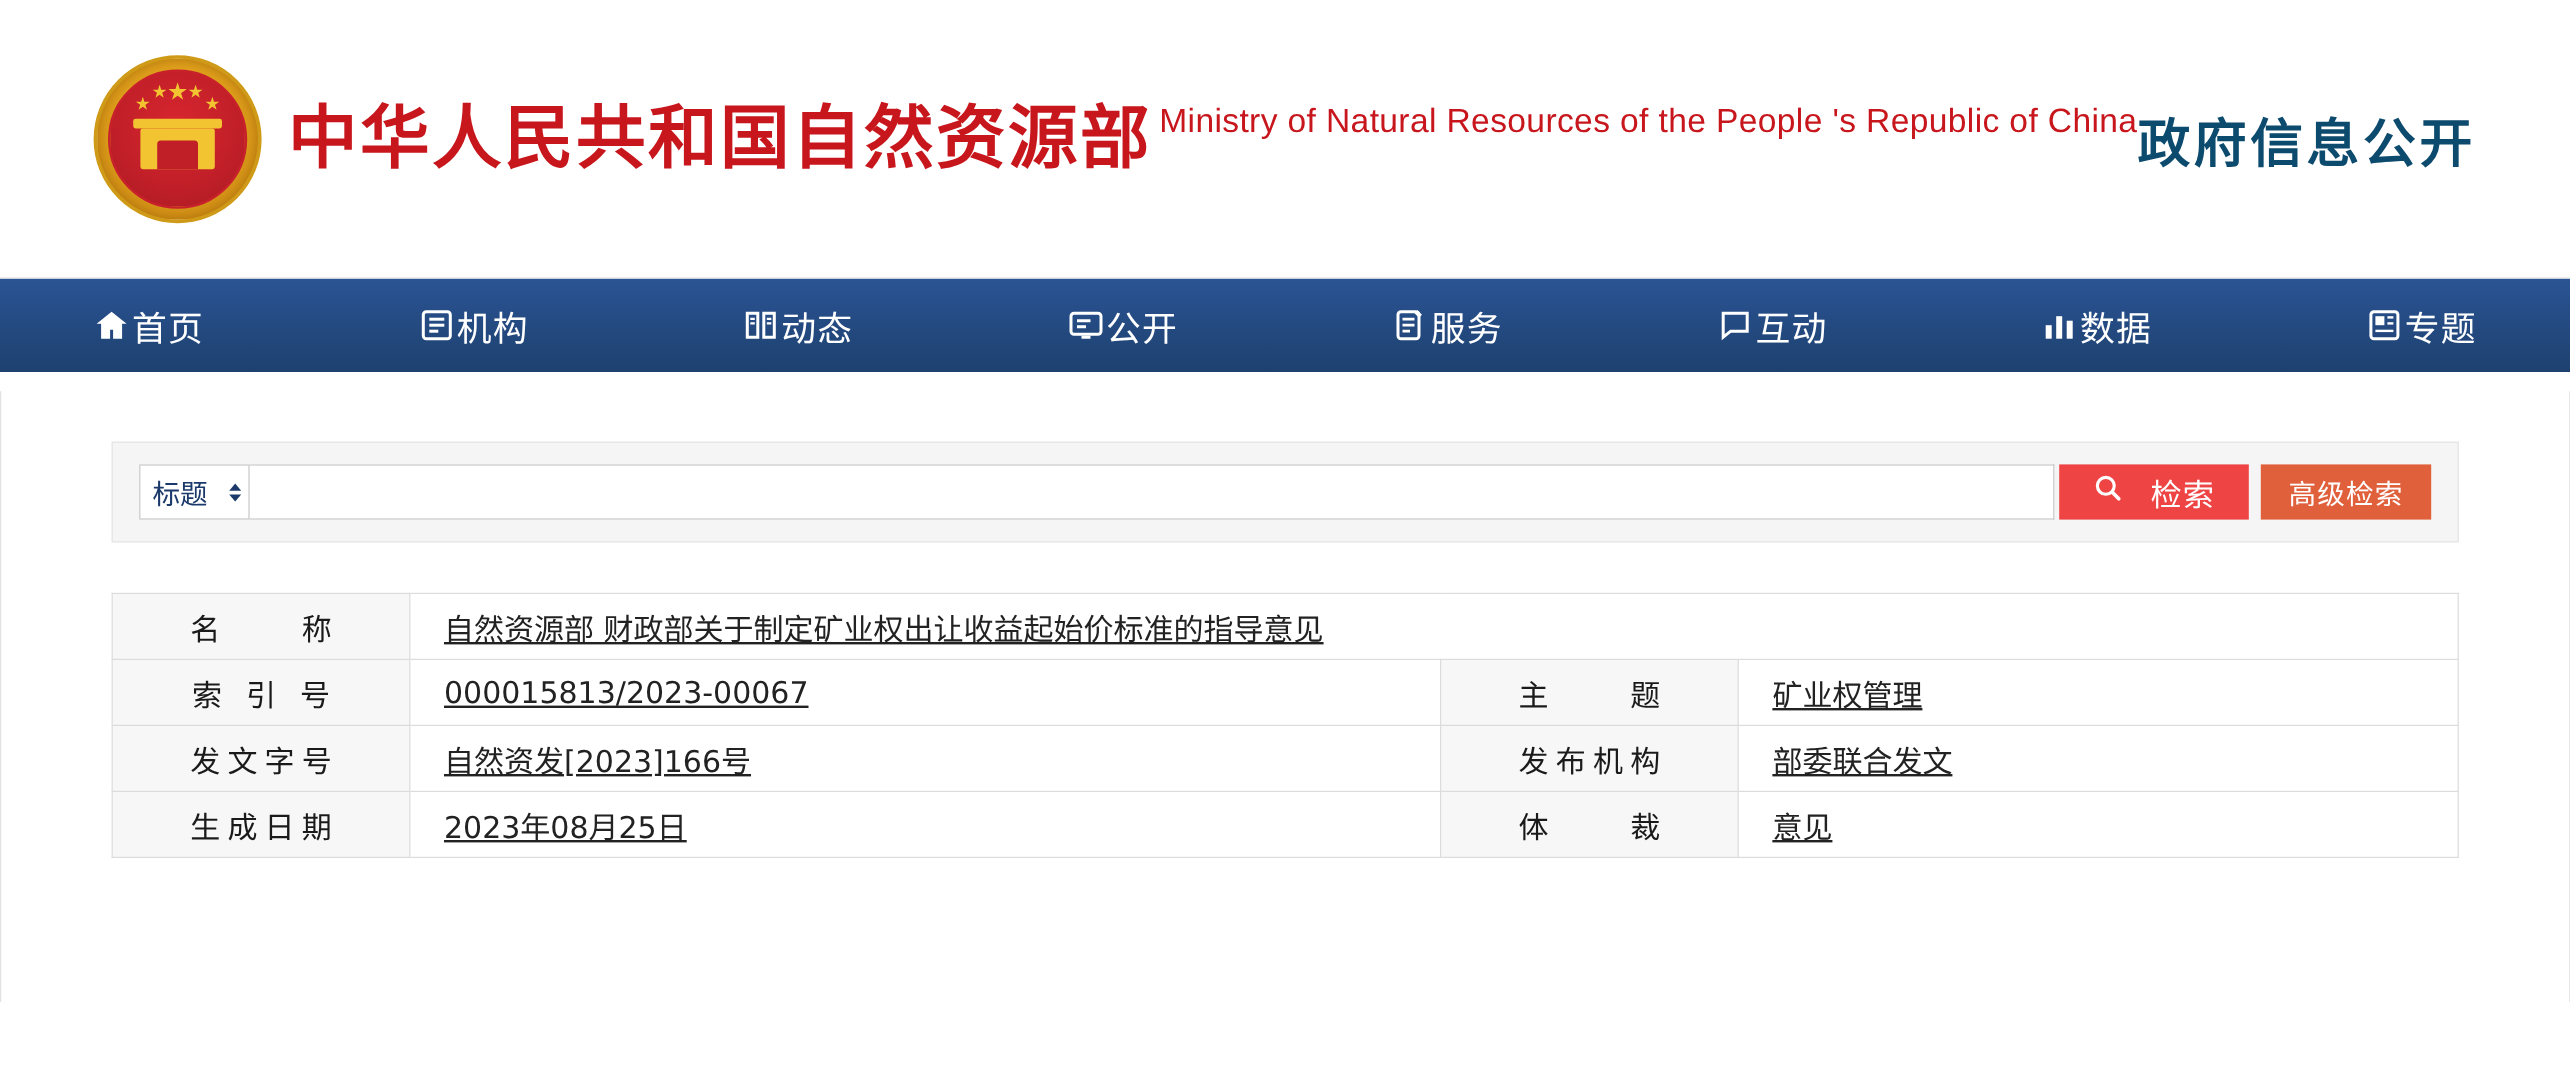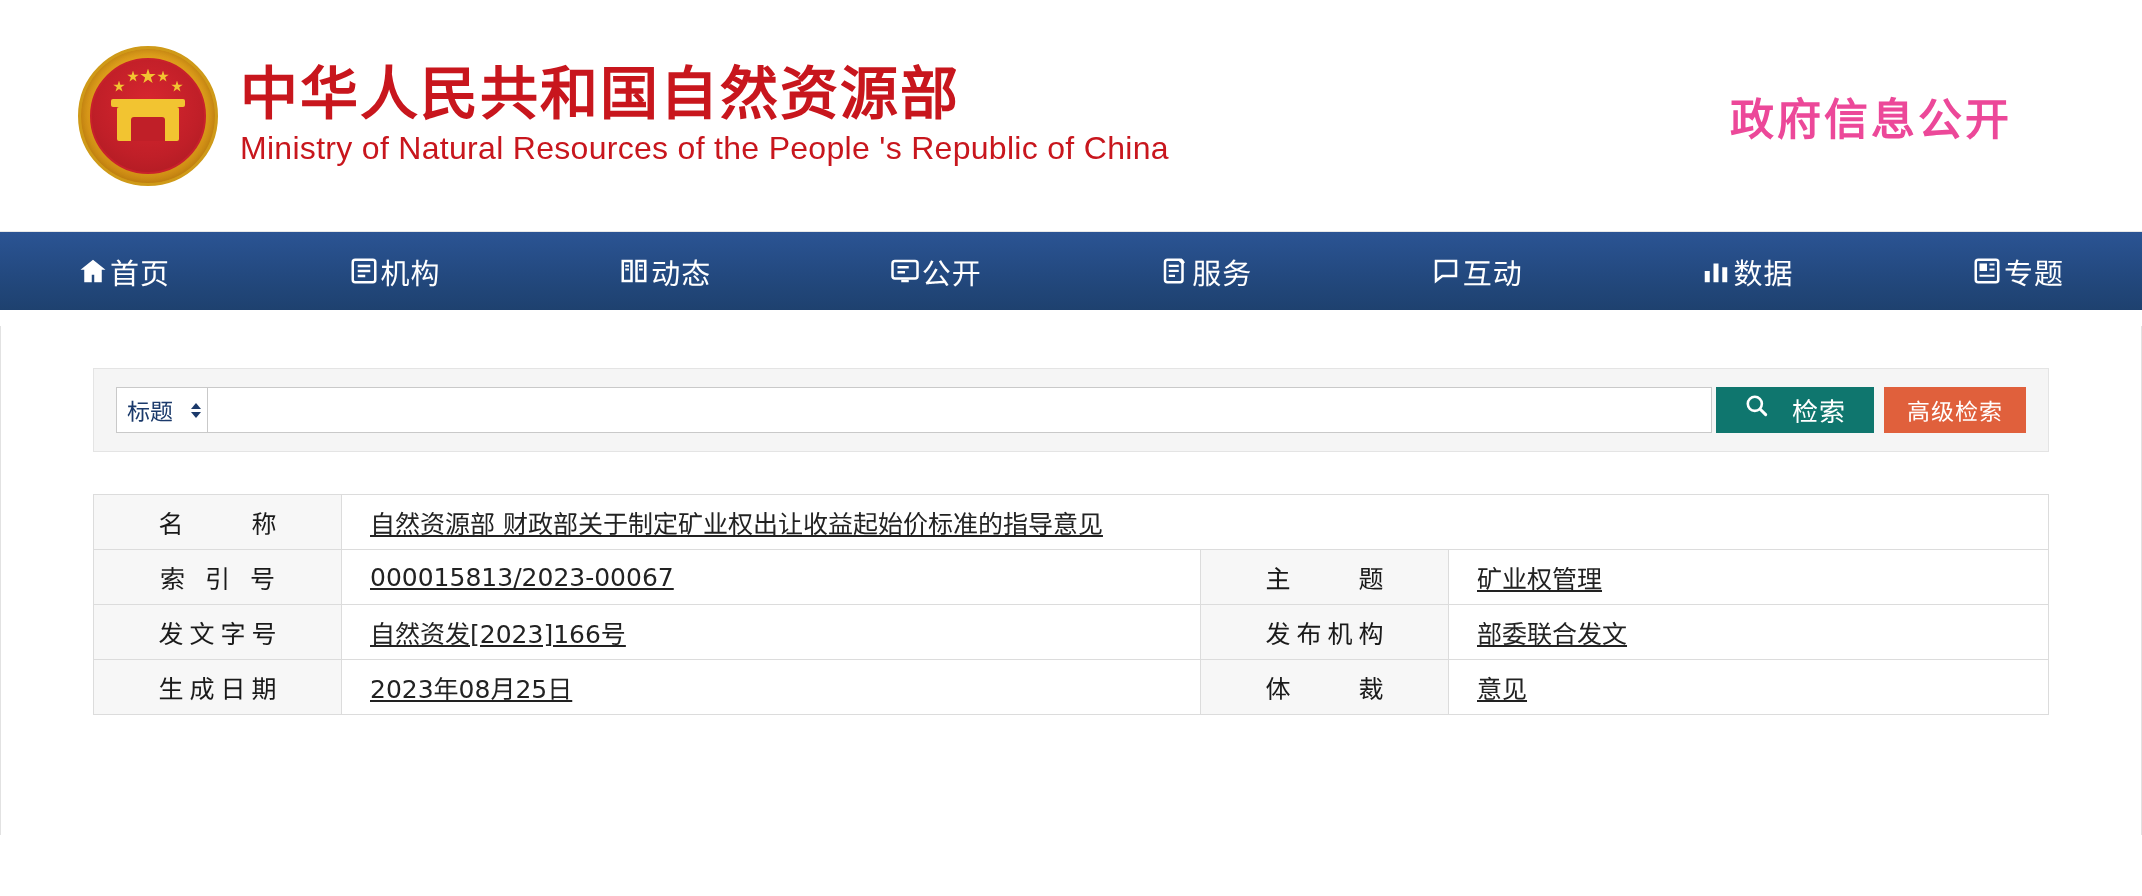--- a/index.html
+++ b/index.html
@@ -92,39 +92,39 @@
     height: 12px;
     background: #f2c431;
     clip-path: polygon(50% 0%, 61% 35%, 98% 35%, 68% 57%, 79% 91%, 50% 70%, 21% 91%, 32% 57%, 2% 35%, 39% 35%);
   }
   .emblem .star.big { width: 16px; height: 16px; left: 31px; top: -2px; }
   .emblem .star.s1 { left: 4px;  top: 10px; }
   .emblem .star.s2 { left: 18px; top: 0px; }
   .emblem .star.s3 { left: 48px; top: 0px; }
   .emblem .star.s4 { left: 62px; top: 10px; }
 
-  .brand-text { display: flex; flex-direction: column; gap: 6px; }
+  .brand-text { display: flex; flex-direction: row; gap: 6px; }
   .brand-cn {
     color: #c8161d;
     font-family: "DejaVu Sans", sans-serif;
     font-size: 58px;
     font-weight: 700;
     letter-spacing: 2px;
     line-height: 1.05;
     white-space: nowrap;
   }
   .brand-en {
     color: #c8161d;
-    font-size: 32px;
+    font-size: 28px;
     letter-spacing: .3px;
     white-space: nowrap;
   }
   .header-right {
     margin-left: auto;
-    color: #ec4899;
+    color: #0c4a6e;
     font-family: Liberation Serif, serif;
     font-size: 44px;
     font-weight: 700;
     letter-spacing: 3px;
     padding-right: 70px;
     white-space: nowrap;
   }
 
   
   .main-nav {
@@ -216,24 +216,24 @@
     background: #ffffff;
     padding: 0 14px;
     font-size: 22px;
     font-family: "DejaVu Sans", sans-serif;
     outline: none;
     color: #333;
   }
   .btn-search {
     height: 46px;
     min-width: 158px;
-    background: #0f766e;
+    background: #ef4444;
     border: none;
     color: #fff;
-    font-family: Liberation Mono, monospace;
+    font-family: Liberation Sans, sans-serif;
     font-size: 26px;
     letter-spacing: 1px;
     display: flex;
     align-items: center;
     justify-content: center;
     gap: 22px;
     cursor: pointer;
     margin-left: 4px;
   }
   .btn-adv {

